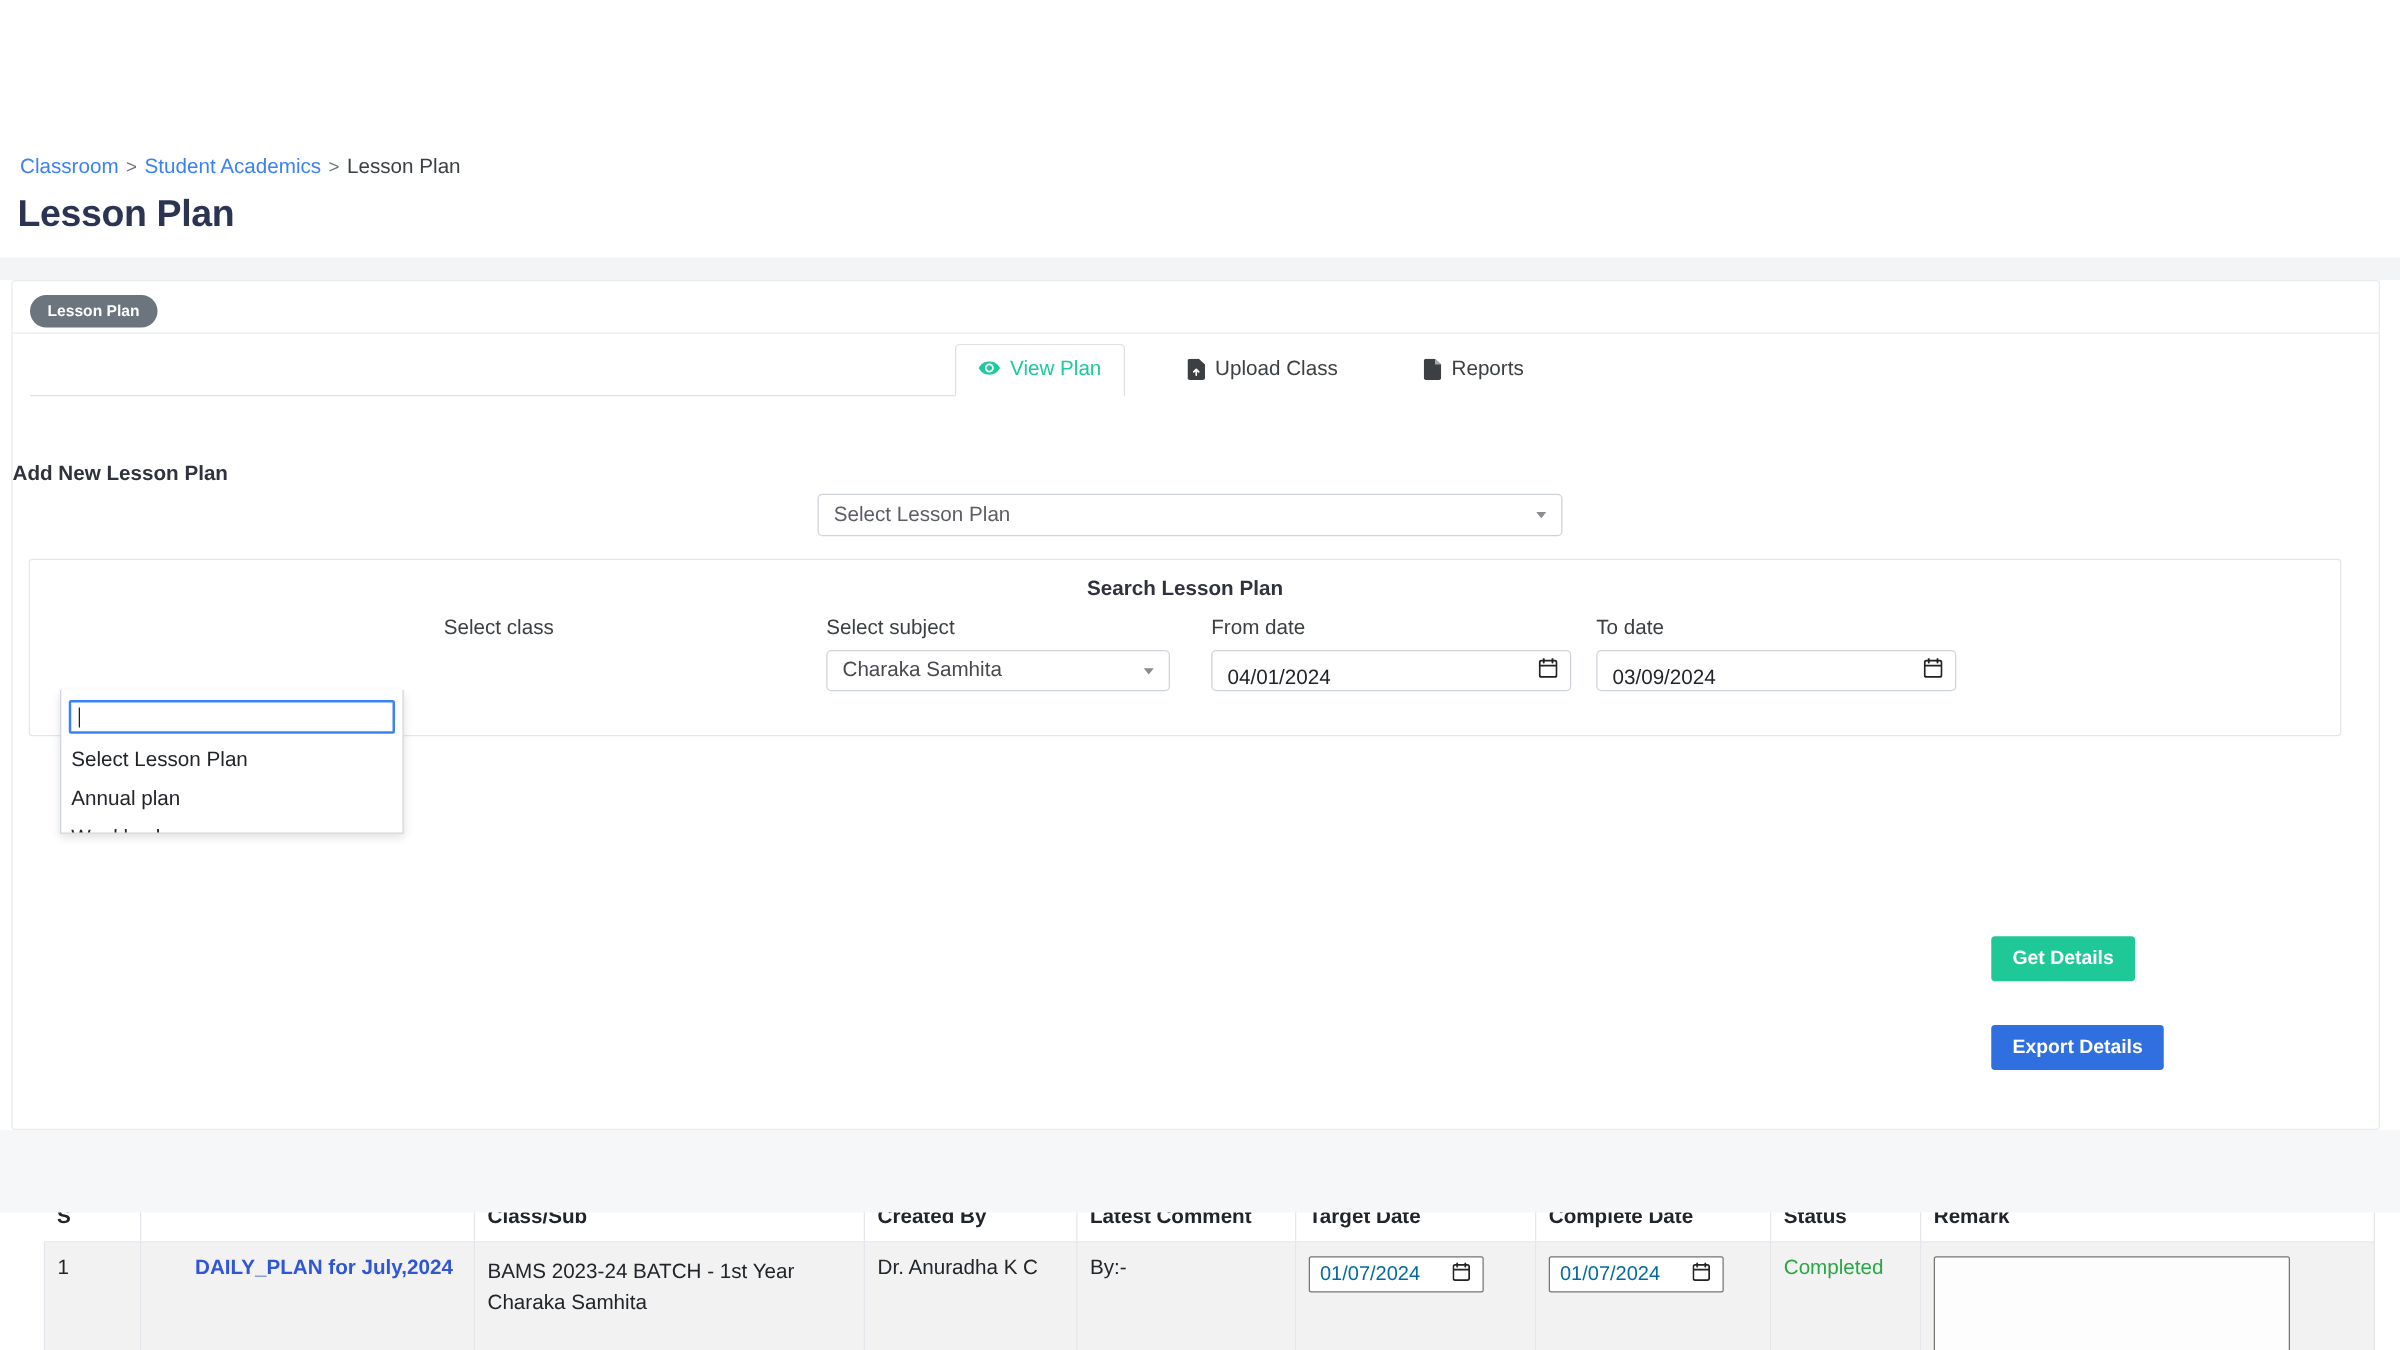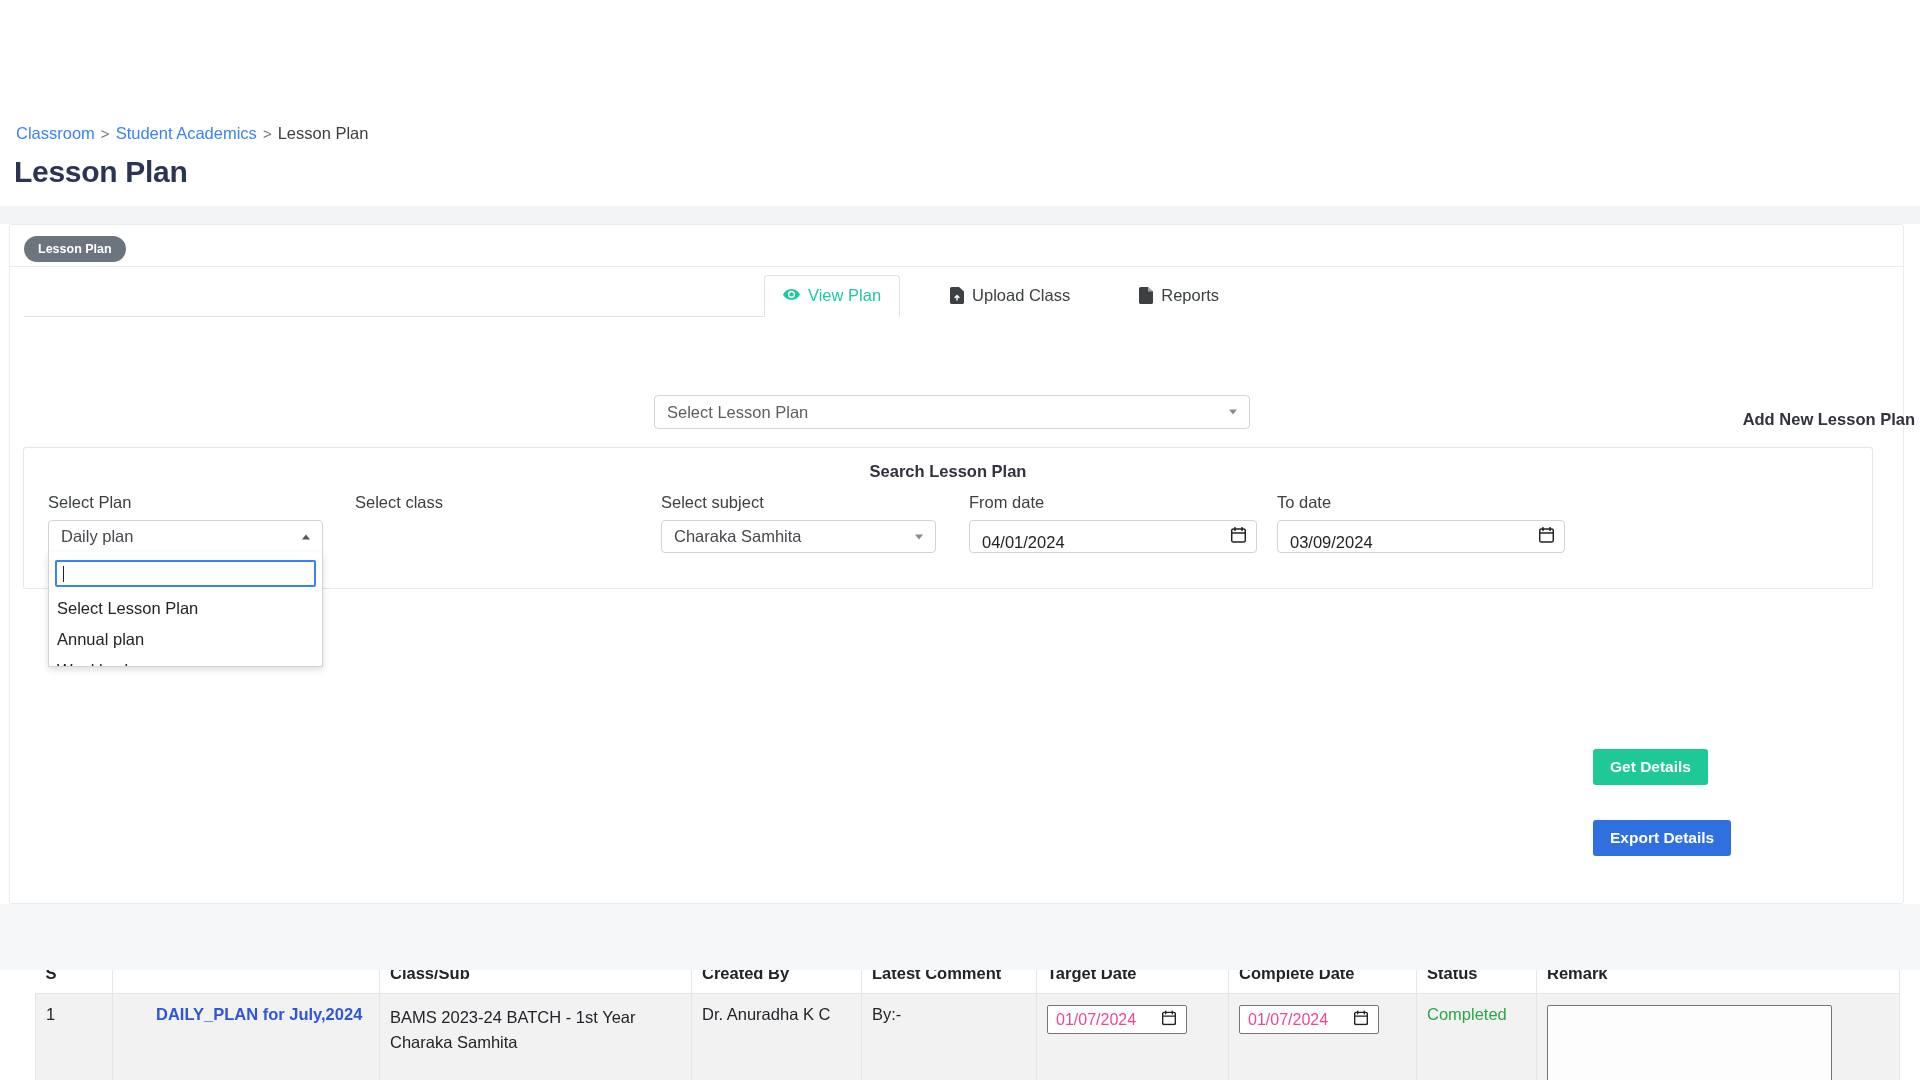--- a/index.html
+++ b/index.html
@@ -134,27 +134,26 @@
   .tabs-line-left {
     position: absolute;
     left: 14px; top: 43px;
     width: 740px; height: 1px;
     background: #dee2e6;
   }
 
   
   .add-new-label {
     position: absolute;
-    left: 12px; top: 145px;
+    left: 0; top: 145px;
     width: 100%;
-    text-align: right;
+    text-align: left;
     font-size: 16.5px;
     font-weight: bold;
     color: #30323d;
-    margin-top: 40px;
   }
   .add-new-select {
     position: absolute;
     left: 644px; top: 170px;
     width: 596px; height: 34px;
     border: 1px solid #ced4da;
     border-radius: 4px;
     background: #ffffff;
     font-size: 16.5px;
     color: #5b5e63;
@@ -360,21 +359,21 @@
     position: relative;
     width: 140px;
     height: 29px;
     border: 1px solid #767676;
     border-radius: 2px;
     background: #ffffff;
     display: flex;
     align-items: center;
     padding: 0 8px;
     font-size: 16px;
-    color: #ec4899;
+    color: #0369a1;
   }
   .remark-box {
     width: 285px;
     height: 102px;
     border: 1px solid #767676;
     border-radius: 2px;
     background: #fdfdfd;
     position: relative;
   }
 
@@ -441,27 +440,20 @@
 
       <div class="add-new-label">Add New Lesson Plan</div>
       <div class="add-new-select">
         <span>Select Lesson Plan</span>
         <span class="caret-down"></span>
       </div>
 
       <div class="search-panel">
         <div class="search-title">Search Lesson Plan</div>
 
-        <div class="field" style="left:24px; width:275px;">
-          <span class="field-label">Select Plan</span>
-          <div class="ctrl open">
-            <span>Daily plan</span>
-            <span class="caret-up"></span>
-          </div>
-        </div>
 
         <div class="field" style="left:331px; width:275px;">
           <span class="field-label">Select class</span>
         </div>
 
         <div class="field" style="left:637px; width:275px;">
           <span class="field-label">Select subject</span>
           <div class="ctrl">
             <span>Charaka Samhita</span>
             <span class="caret-down"></span>

